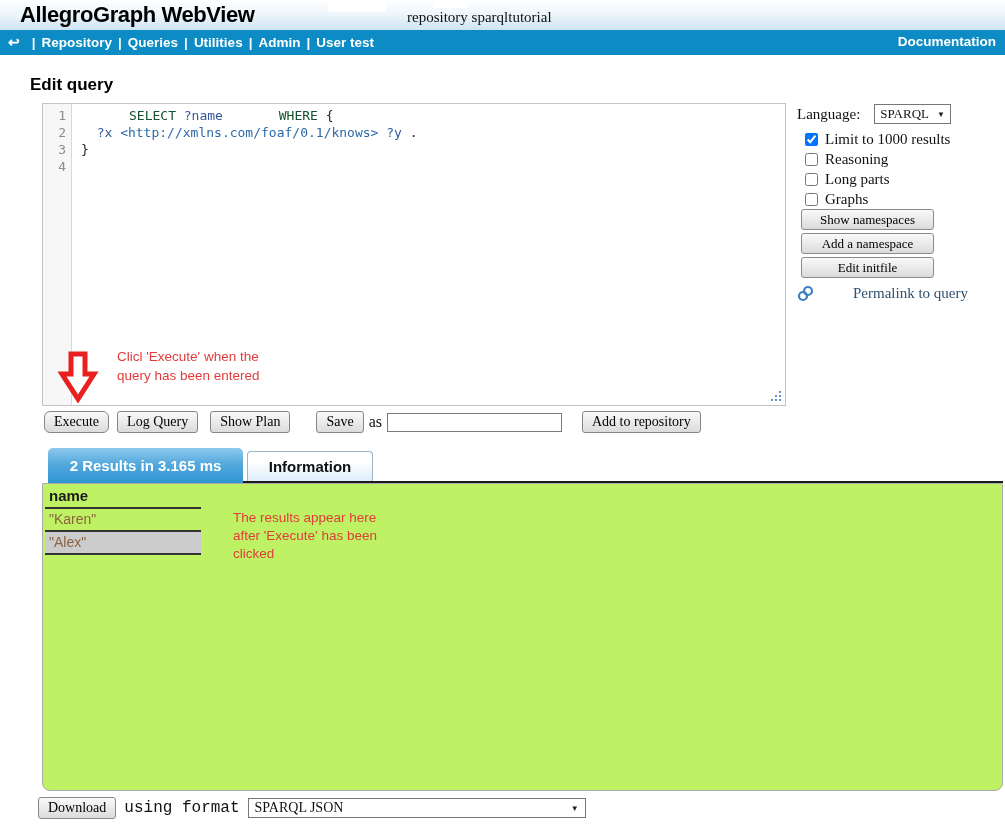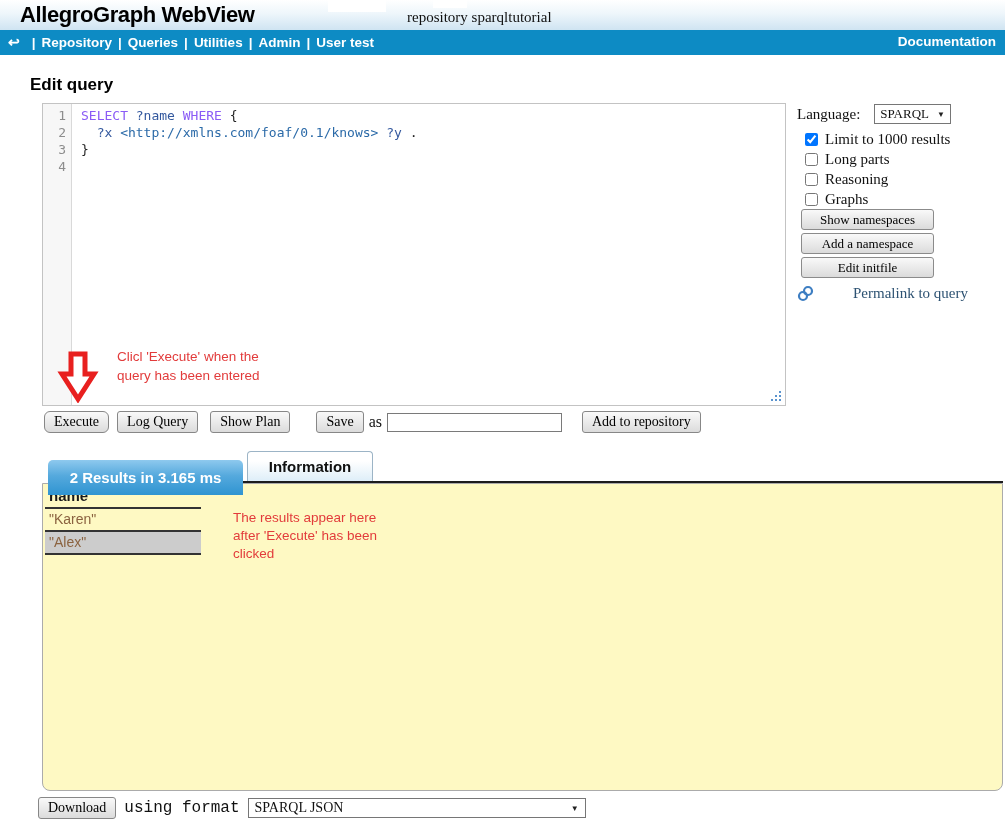--- a/index.html
+++ b/index.html
@@ -31,21 +31,21 @@
   
   .editor { position:absolute; left:42px; top:103px; width:744px; height:303px;
     border:1px solid #c3c3c3; background:#fff; }
   .gutter { position:absolute; left:0; top:0; bottom:0; width:29px; background:#f7f7f7;
     border-right:1px solid #d9d9d9; font-family:"DejaVu Sans Mono", monospace; font-size:13px;
     line-height:17px; color:#8d8d8d; text-align:right; padding:3px 5px 0 0; }
   .code { position:absolute; left:30px; top:0; right:0; bottom:0;
     font-family:"DejaVu Sans Mono", monospace; font-size:13px; line-height:17px;
     padding:3px 0 0 8px; color:#222; }
   .code div { white-space:pre; }
-  .code .kw  { color:#8b5cf6; }
+  .code .kw  { color:#14532d;margin-left:48px; }
   .code .var { color:#33589e; }
   .code .uri { color:#2b6aa8; }
   .code .pl  { color:#222; }
   .grip { position:absolute; right:3px; bottom:3px; cursor:nwse-resize; }
   
   .side-panel { position:absolute; left:795px; top:104px; width:210px; font-size:15px; }
   .lang-row { display:flex; align-items:center; margin:0 0 5px 2px; }
   .lang-row .lbl { margin-right:14px; }
   .sel { display:inline-flex; align-items:center; justify-content:space-between;
     border:1px solid #767676; background:#fff; padding:1px 5px; font-size:13px; cursor:pointer; }
@@ -69,33 +69,33 @@
     padding:1px 9px; background:linear-gradient(#f9f9f9,#dbdbdb);
     border:1px solid #878787; border-radius:3px; cursor:pointer; }
   .actions .btn.execute { margin-right:8px;border-radius:6px; }
   .actions .btn.logq    { margin-right:12px; }
   .actions .btn.plan    { margin-right:26px; }
   .actions .btn.save    { margin-right:5px; }
   .actions .as          { margin-right:5px; }
   .save-input { width:175px; height:19px; border:1px solid #7a7a7a; margin-right:20px;
     font-family:"Liberation Serif", serif; font-size:13px; padding:0 3px; }
   
-  .tab-active { position:absolute; left:48px; top:460px; width:195px; height:35px; z-index:2;
+  .tab-active { position:absolute; left:48px; top:448px; width:195px; height:35px; z-index:2;
     background:linear-gradient(180deg,#8ec9ee 0%,#55a9dd 45%,#2f94d1 100%);
     border-radius:5px 5px 0 0; color:#fff; font-family:"Liberation Sans", sans-serif;
     font-weight:bold; font-size:15px; line-height:35px; text-align:center; cursor:pointer; }
   .tab-inactive { position:absolute; left:247px; top:451px; width:126px; height:31px;
     background:linear-gradient(180deg,#ffffff 30%,#dcedf8 100%);
     border:1px solid #9cb4c6; border-bottom:none; border-radius:4px 4px 0 0;
     color:#111; font-family:"Liberation Sans", sans-serif; font-weight:bold; font-size:15px;
     line-height:29px; text-align:center; cursor:pointer; }
   .tabline { position:absolute; left:243px; top:481px; width:760px; height:2px; background:#1c1c1c; }
   
   .results-panel { position:absolute; left:42px; top:483px; width:961px; height:308px;
-    background:#fef9c3; border:1px solid #ababab; border-radius:0 0 8px 8px; }
+    background:#bef264; border:1px solid #ababab; border-radius:0 0 8px 8px; }
   .rtable { position:absolute; left:2px; top:1px; width:156px;
     font-family:"Liberation Sans", sans-serif; }
   .rtable .hdr { font-weight:bold; font-size:15px; color:#1a1a1a;
     padding:2px 4px 3px; border-bottom:2px solid #333; }
   .rtable .row { font-size:14px; color:#8b6340; padding:2px 4px 3px; border-bottom:2px solid #333; }
   .rtable .row.shaded { background:#ccc; }
   
   .download-row { position:absolute; left:38px; top:797px; display:flex; align-items:center; font-size:16px; }
   .download-row .lbl { margin:0 8px 0 8px;font-family:Liberation Mono, monospace; }
   .fmt-sel { width:338px; height:20px; font-size:14px; padding:1px 6px; }
@@ -160,25 +160,25 @@
         <span>SPARQL</span>
         <span class="arr">▼</span>
       </span>
     </div>
     <label class="opt-row">
       <input type="checkbox" checked="checked" style="">
       <span>Limit to 1000 results</span>
     </label>
     <label class="opt-row">
       <input type="checkbox" style="">
+      <span>Reasoning</span>
+    </label>
+    <label class="opt-row">
+      <input type="checkbox" style="">
       <span>Long parts</span>
-    </label>
-    <label class="opt-row">
-      <input type="checkbox" style="">
-      <span>Reasoning</span>
     </label>
     <label class="opt-row">
       <input type="checkbox" style="">
       <span>Graphs</span>
     </label>
     <button class="side-btn">Show namespaces</button>
     <button class="side-btn">Add a namespace</button>
     <button class="side-btn">Edit initfile</button>
     <a class="permalink">
       <svg width="17" height="17" viewBox="0 0 17 17">

